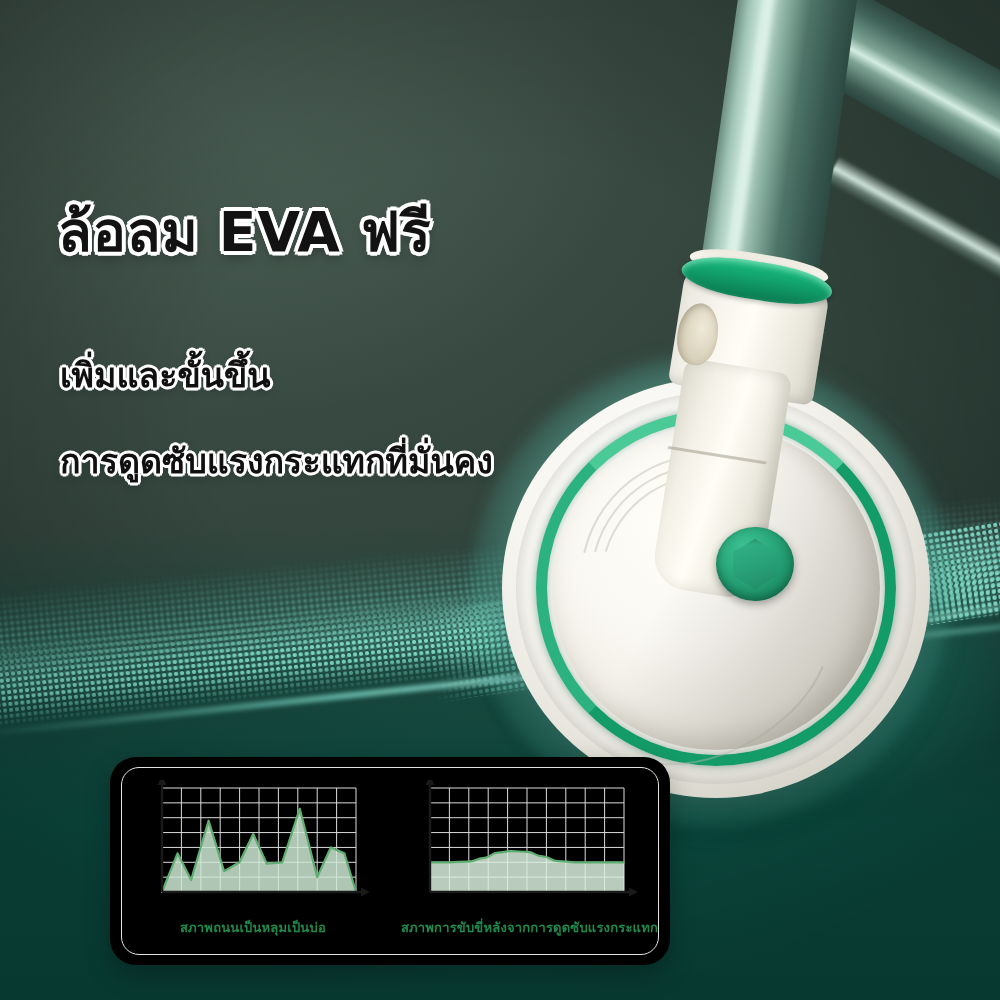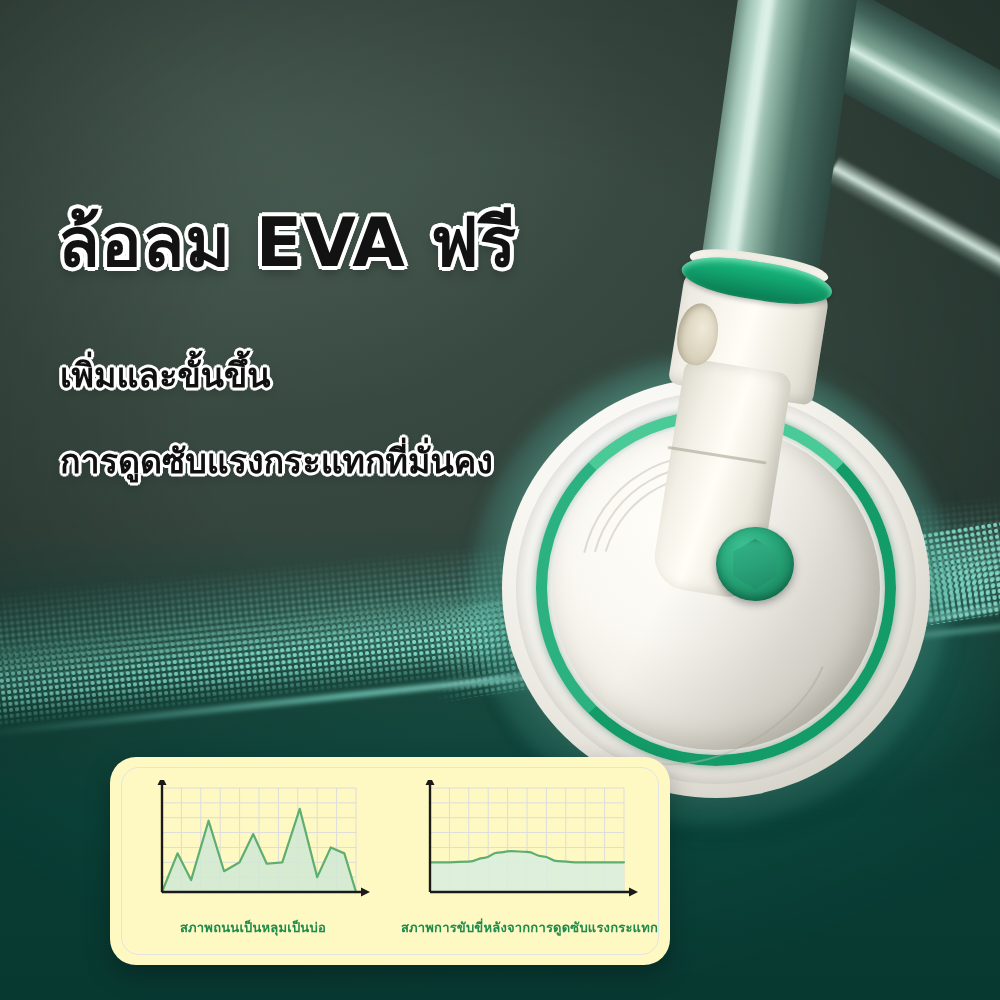--- a/index.html
+++ b/index.html
@@ -208,21 +208,21 @@
   #axle-hex{
     position:absolute;left:14px;top:12px;width:50px;height:50px;
     background:linear-gradient(160deg,#35b489 0%,#2aa37a 48%,#1f8a66 100%);
     clip-path:polygon(50% 0%,93% 25%,93% 75%,50% 100%,7% 75%,7% 25%);
     box-shadow:inset 0 2px 4px rgba(0,0,0,.25);
   }
 
   
   .headline{
     position:absolute;left:58px;top:188px;
-    font-size:68px;font-weight:bold;letter-spacing:1px;
+    font-size:55px;font-weight:bold;letter-spacing:1px;
     color:#121212;
     text-shadow:
       -3px -3px 0 #fff, 3px -3px 0 #fff, -3px 3px 0 #fff, 3px 3px 0 #fff,
       -4px 0 0 #fff, 4px 0 0 #fff, 0 -4px 0 #fff, 0 4px 0 #fff,
       0 6px 12px rgba(0,0,0,.35);
     white-space:nowrap;
   }
   .subline{
     position:absolute;left:60px;
     font-size:34px;font-weight:bold;color:#101010;
@@ -231,21 +231,21 @@
       -3px 0 0 #fff, 3px 0 0 #fff, 0 -3px 0 #fff, 0 3px 0 #fff,
       0 4px 10px rgba(0,0,0,.3);
     white-space:nowrap;
   }
   #subline1{top:348px;}
   #subline2{top:434px;}
 
   
   #chart-panel{
     position:absolute;left:110px;top:757px;width:560px;height:208px;
-    background:#fef9c3;border-radius:26px;
+    background:#000000;border-radius:26px;
     box-shadow:0 10px 26px rgba(0,0,0,.28);
   }
   #chart-panel-inner{
     position:absolute;left:11px;top:10px;right:11px;bottom:10px;
     border:1px solid #e3e3e3;border-radius:18px;
     display:flex;
   }
   .chart-cell{
     position:relative;flex:1;display:flex;flex-direction:column;
     align-items:center;justify-content:flex-start;padding-top:12px;

